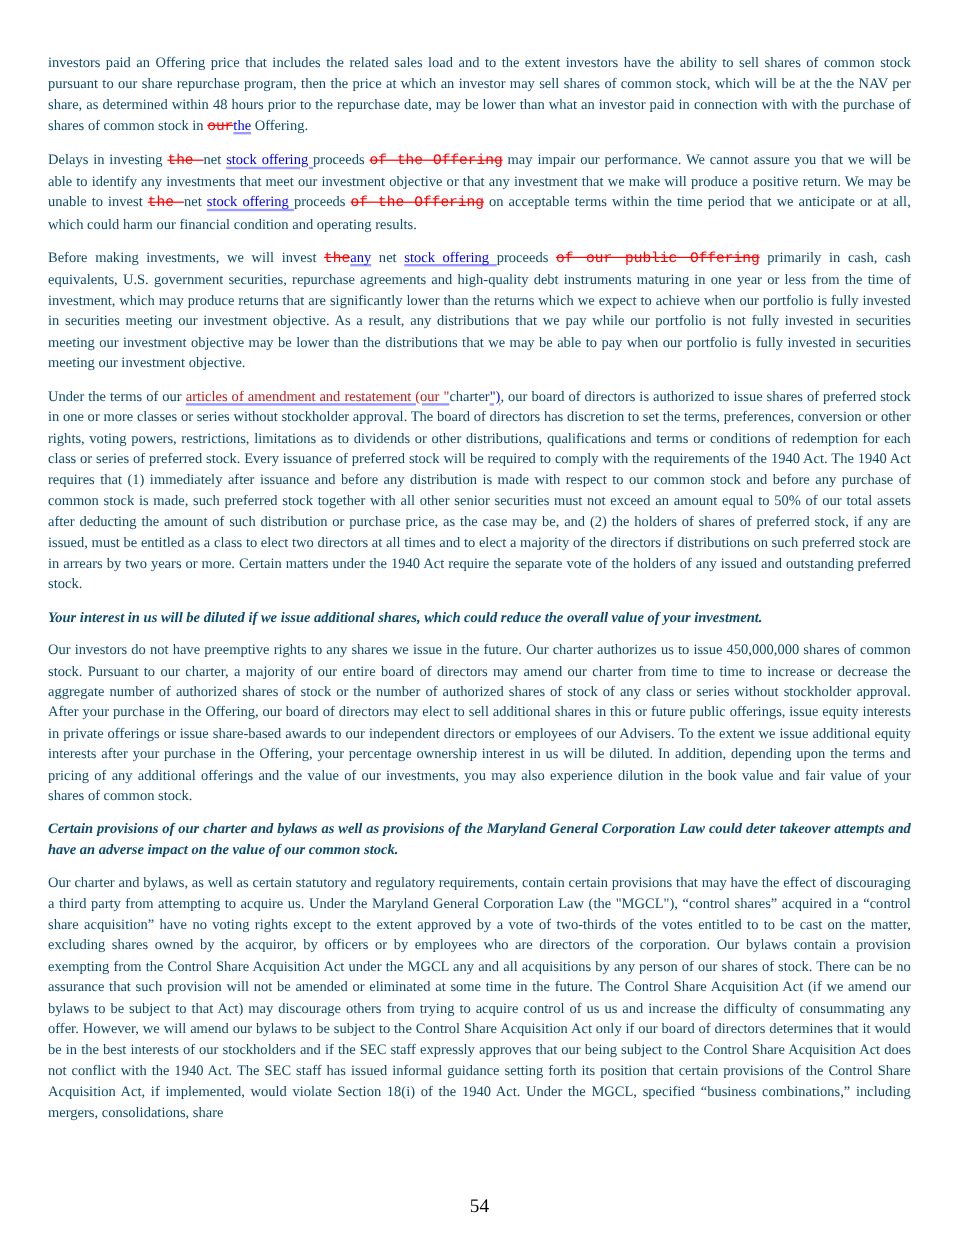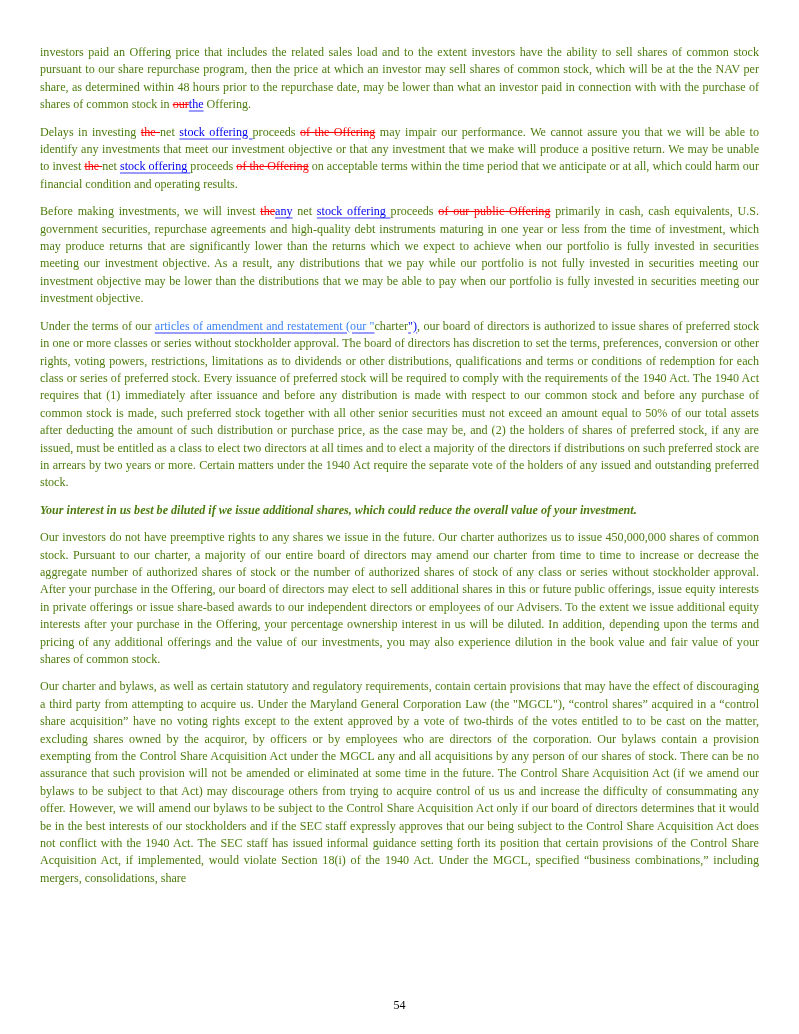--- a/index.html
+++ b/index.html
@@ -24,58 +24,60 @@
   .para {
     margin: 0 0 10px 0;
     text-align: justify;
   }
   .heading {
     margin: 0 0 10px 0;
     text-align: justify;
     font-weight: bold;
     font-style: italic;
   }
-  .run-normal { color: #4d7c0f; }
+  .run-normal { color: #0c4a6e; }
   .run-del {
     color: #ff0000;
     text-decoration: line-through;
     text-decoration-color: #ff0000;
+    font-family: Liberation Mono, monospace;
   }
   .run-ins {
     color: #0000ee;
     text-decoration: underline;
     text-decoration-color: #9a9aff;
     text-decoration-thickness: 2px;
     text-underline-offset: 2px;
   }
   .run-link {
-    color: #3b82f6;
+    color: #b91c1c;
     text-decoration: underline;
     text-decoration-color: #9a9aff;
     text-decoration-thickness: 2px;
     text-underline-offset: 2px;
     cursor: pointer;
   }
   .page-footer {
     position: absolute;
     left: 0;
     bottom: 20px;
     width: 100%;
     text-align: center;
-    font-size: 12px;
+    font-size: 16px;
     color: #000000;
   }
 </style>
 </head>
 <body>
 
 <div class="page">
   <div class="doc-body">
       <p class="para"><span class="run-normal">investors paid an Offering price that includes the related sales load and to the extent investors have the ability to sell shares of common stock pursuant to our share repurchase program, then the price at which an investor may sell shares of common stock, which will be at the the NAV per share, as determined within 48 hours prior to the repurchase date, may be lower than what an investor paid in connection with with the purchase of shares of common stock in </span><span class="run-del">our</span><span class="run-ins">the</span><span class="run-normal"> Offering.</span></p>
       <p class="para"><span class="run-normal">Delays in investing </span><span class="run-del">the </span><span class="run-normal">net </span><span class="run-ins">stock offering </span><span class="run-normal">proceeds </span><span class="run-del">of the Offering</span><span class="run-normal"> may impair our performance. We cannot assure you that we will be able to identify any investments that meet our investment objective or that any investment that we make will produce a positive return. We may be unable to invest </span><span class="run-del">the </span><span class="run-normal">net </span><span class="run-ins">stock offering </span><span class="run-normal">proceeds </span><span class="run-del">of the Offering</span><span class="run-normal"> on acceptable terms within the time period that we anticipate or at all, which could harm our financial condition and operating results.</span></p>
       <p class="para"><span class="run-normal">Before making investments, we will invest </span><span class="run-del">the</span><span class="run-ins">any</span><span class="run-normal"> net </span><span class="run-ins">stock offering </span><span class="run-normal">proceeds </span><span class="run-del">of our public Offering</span><span class="run-normal"> primarily in cash, cash equivalents, U.S. government securities, repurchase agreements and high-quality debt instruments maturing in one year or less from the time of investment, which may produce returns that are significantly lower than the returns which we expect to achieve when our portfolio is fully invested in securities meeting our investment objective. As a result, any distributions that we pay while our portfolio is not fully invested in securities meeting our investment objective may be lower than the distributions that we may be able to pay when our portfolio is fully invested in securities meeting our investment objective.</span></p>
       <p class="para"><span class="run-normal">Under the terms of our </span><span class="run-link">articles of amendment and restatement (our "</span><span class="run-normal">charter</span><span class="run-ins">")</span><span class="run-normal">, our board of directors is authorized to issue shares of preferred stock in one or more classes or series without stockholder approval. The board of directors has discretion to set the terms, preferences, conversion or other rights, voting powers, restrictions, limitations as to dividends or other distributions, qualifications and terms or conditions of redemption for each class or series of preferred stock. Every issuance of preferred stock will be required to comply with the requirements of the 1940 Act. The 1940 Act requires that (1) immediately after issuance and before any distribution is made with respect to our common stock and before any purchase of common stock is made, such preferred stock together with all other senior securities must not exceed an amount equal to 50% of our total assets after deducting the amount of such distribution or purchase price, as the case may be, and (2) the holders of shares of preferred stock, if any are issued, must be entitled as a class to elect two directors at all times and to elect a majority of the directors if distributions on such preferred stock are in arrears by two years or more. Certain matters under the 1940 Act require the separate vote of the holders of any issued and outstanding preferred stock.</span></p>
-      <p class="heading"><span class="run-normal">Your interest in us best be diluted if we issue additional shares, which could reduce the overall value of your investment.</span></p>
+      <p class="heading"><span class="run-normal">Your interest in us will be diluted if we issue additional shares, which could reduce the overall value of your investment.</span></p>
       <p class="para"><span class="run-normal">Our investors do not have preemptive rights to any shares we issue in the future. Our charter authorizes us to issue 450,000,000 shares of common stock. Pursuant to our charter, a majority of our entire board of directors may amend our charter from time to time to increase or decrease the aggregate number of authorized shares of stock or the number of authorized shares of stock of any class or series without stockholder approval. After your purchase in the Offering, our board of directors may elect to sell additional shares in this or future public offerings, issue equity interests in private offerings or issue share-based awards to our independent directors or employees of our Advisers. To the extent we issue additional equity interests after your purchase in the Offering, your percentage ownership interest in us will be diluted. In addition, depending upon the terms and pricing of any additional offerings and the value of our investments, you may also experience dilution in the book value and fair value of your shares of common stock.</span></p>
+      <p class="heading"><span class="run-normal">Certain provisions of our charter and bylaws as well as provisions of the Maryland General Corporation Law could deter takeover attempts and have an adverse impact on the value of our common stock.</span></p>
       <p class="para"><span class="run-normal">Our charter and bylaws, as well as certain statutory and regulatory requirements, contain certain provisions that may have the effect of discouraging a third party from attempting to acquire us. Under the Maryland General Corporation Law (the "MGCL"), “control shares” acquired in a “control share acquisition” have no voting rights except to the extent approved by a vote of two-thirds of the votes entitled to to be cast on the matter, excluding shares owned by the acquiror, by officers or by employees who are directors of the corporation. Our bylaws contain a provision exempting from the Control Share Acquisition Act under the MGCL any and all acquisitions by any person of our shares of stock. There can be no assurance that such provision will not be amended or eliminated at some time in the future. The Control Share Acquisition Act (if we amend our bylaws to be subject to that Act) may discourage others from trying to acquire control of us us and increase the difficulty of consummating any offer. However, we will amend our bylaws to be subject to the Control Share Acquisition Act only if our board of directors determines that it would be in the best interests of our stockholders and if the SEC staff expressly approves that our being subject to the Control Share Acquisition Act does not conflict with the 1940 Act. The SEC staff has issued informal guidance setting forth its position that certain provisions of the Control Share Acquisition Act, if implemented, would violate Section 18(i) of the 1940 Act. Under the MGCL, specified “business combinations,” including mergers, consolidations, share</span></p>
     </div>
   <div class="page-footer">54</div>
 </div>
 
 </body></html>

